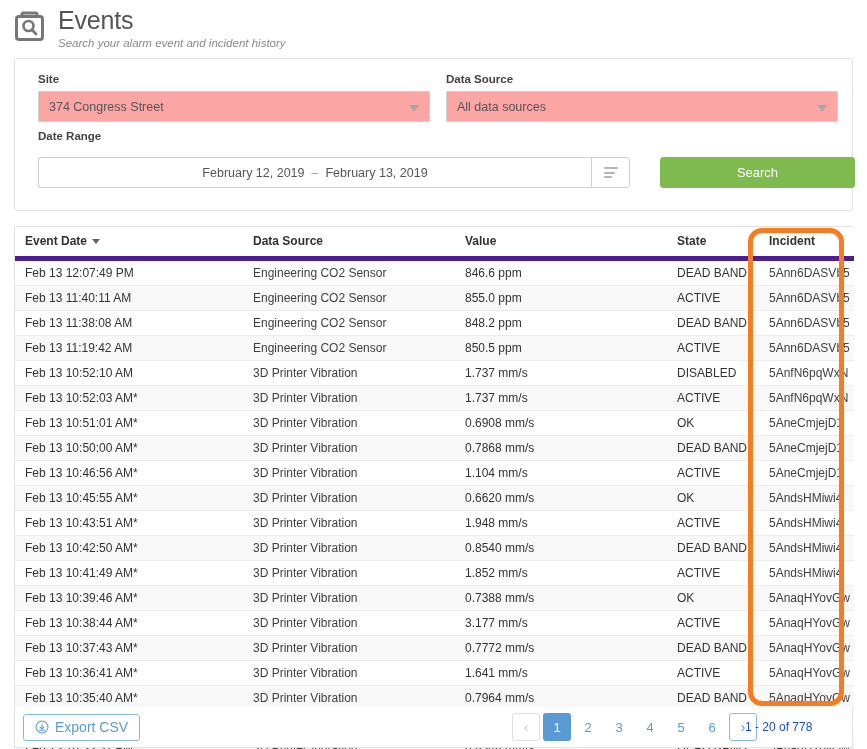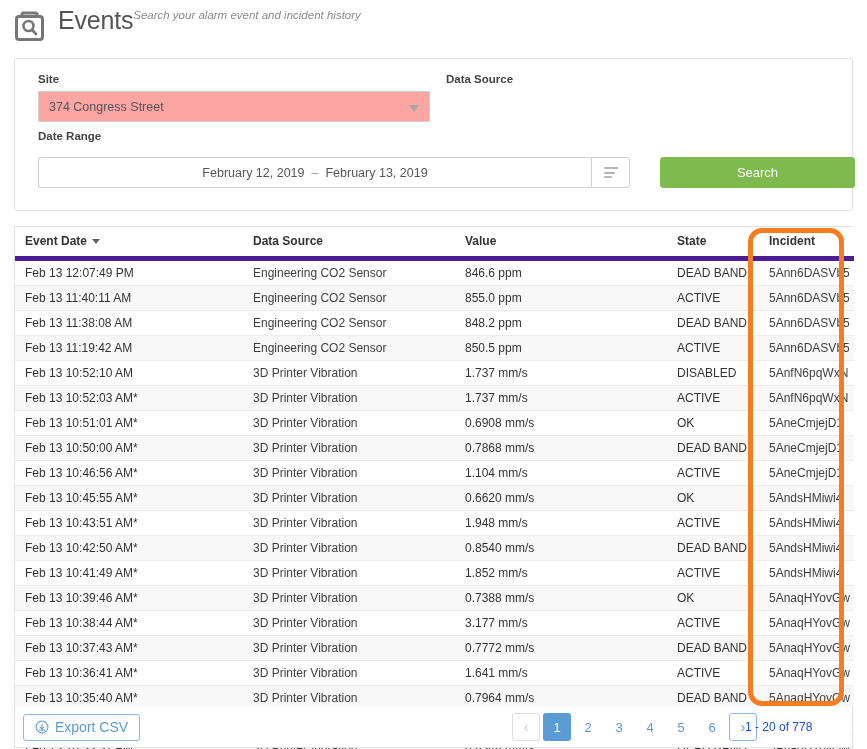--- a/index.html
+++ b/index.html
@@ -9,21 +9,21 @@
     background: #ffffff;
     font-family: "Liberation Sans", sans-serif;
     color: #333333;
     overflow: hidden;
   }
   .page { position: relative; width: 867px; height: 749px; }
 
   
   .page-header { padding: 6px 0 0 14px; display: flex; align-items: flex-start; }
   .header-icon { width: 34px; height: 34px; margin-top: 4px; margin-right: 10px; flex: none; }
-  .header-text { display: flex; }
+  .header-text { display: flex; flex-direction: column; }
   .page-title {
     font-size: 25px; font-weight: 400; color: #555555;
     line-height: 28px; letter-spacing: -0.2px;
   }
   .page-subtitle { font-size: 11.5px; color: #8a8a8a; margin-top: 3px; font-style: italic; }
 
   
   .filter-card {
     position: absolute; left: 14px; top: 58px; width: 839px; height: 153px;
     background: #ffffff; border: 1px solid #e2e2e2; border-radius: 3px;
@@ -157,20 +157,24 @@
     <div class="filter-row site-field">
       <div class="field-label">Site</div>
       <div class="select-box">
         <span>374 Congress Street</span>
         <span class="select-caret"></span>
       </div>
     </div>
 
     <div class="filter-row ds-field">
       <div class="field-label">Data Source</div>
+      <div class="select-box">
+        <span>All data sources</span>
+        <span class="select-caret"></span>
+      </div>
     </div>
 
     <div class="filter-row date-field">
       <div class="field-label">Date Range</div>
     </div>
 
     <div class="date-group">
       <div class="date-input">
         <span>February 12, 2019</span>
         <span class="date-dash">–</span>

